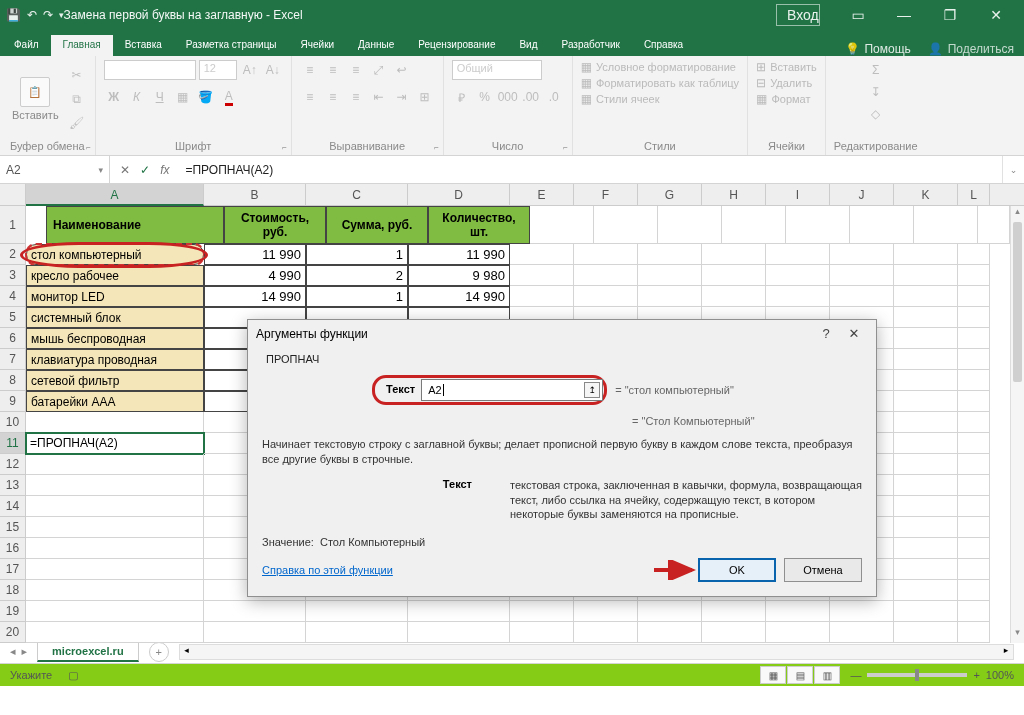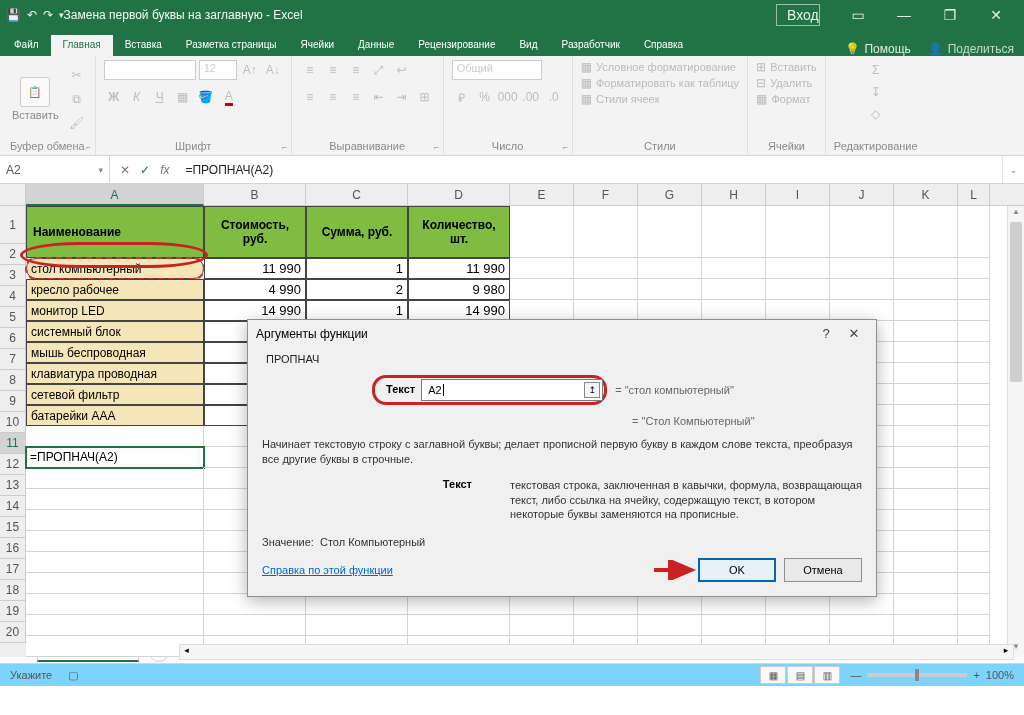--- a/index.html
+++ b/index.html
@@ -91,21 +91,21 @@
 
 
 .sheet-tabs { height: 24px; border-top: 1px solid #d4d4d4; display: flex; align-items: center; background: #fff; font-size: 11px; }
 .sheet-tabs .nav { display: flex; gap: 6px; padding: 0 10px; color: #888; }
 .sheet-tabs .tab { padding: 3px 14px; border: 1px solid #ccc; border-bottom: 2px solid #217346; background: #fff; color: #217346; font-weight: bold; }
 .sheet-tabs .plus { margin-left: 10px; color: #888; width: 20px; height: 20px; border: 1px solid #ccc; border-radius: 50%; text-align: center; line-height: 18px; }
 .sheet-tabs .hscroll { flex: 1; margin: 0 10px; display: flex; align-items: center; }
 .sheet-tabs .track { flex: 1; height: 16px; background: #f5f5f5; border: 1px solid #ddd; position: relative; }
 .sheet-tabs .track .l,.sheet-tabs .track .r { position: absolute; width: 14px; height: 14px; top: 0; font-size: 9px; text-align: center; }
 .sheet-tabs .track .l { left: 0; } .sheet-tabs .track .r { right: 0; }
-.statusbar { height: 23px; background: #7dd3fc; border-top: 1px solid #d4d4d4; display: flex; align-items: center; padding: 0 10px; font-size: 11px; color: #555; }
+.statusbar { height: 23px; background: #84cc16; border-top: 1px solid #d4d4d4; display: flex; align-items: center; padding: 0 10px; font-size: 11px; color: #555; }
 .statusbar .sp { flex: 1; }
 .statusbar .view-btns { display: flex; gap: 1px; margin-right: 10px; }
 .statusbar .vb { width: 26px; height: 18px; border: 1px solid #ccc; background: #f9f9f9; display: flex; align-items: center; justify-content: center; font-size: 10px; }
 .zoom { display: flex; align-items: center; gap: 6px; }
 .zoom .slider { width: 100px; height: 4px; background: #ccc; position: relative; }
 .zoom .slider::after { content:''; position: absolute; left: 48px; top:-4px; width: 4px; height: 12px; background: #888; }
 
 
 .vscroll { width: 17px; background: #f5f5f5; border-left: 1px solid #ddd; display: flex; flex-direction: column; }
 .vscroll span { height: 16px; text-align: center; font-size: 9px; color: #888; }
@@ -323,21 +323,21 @@
         <div class="rowh" style="height:21px">13</div>
         <div class="rowh" style="height:21px">14</div>
         <div class="rowh" style="height:21px">15</div>
         <div class="rowh" style="height:21px">16</div>
         <div class="rowh" style="height:21px">17</div>
         <div class="rowh" style="height:21px">18</div>
         <div class="rowh" style="height:21px">19</div>
         <div class="rowh" style="height:21px">20</div>
       </div>
   <div class="cells" id="cellgrid">
-        <div class="row" style="height:52px;">
+        <div class="row" style="height:38px;margin-left:20px;">
   <div class="cell hdr left c0">Наименование</div>
   <div class="cell hdr c1">Стоимость, руб.</div>
   <div class="cell hdr c3">Сумма, руб.</div>
   <div class="cell hdr c2">Количество, шт.</div>
   <div class="cell cn"></div>
           <div class="cell cn"></div>
           <div class="cell cn"></div>
           <div class="cell cn"></div>
           <div class="cell cn"></div>
           <div class="cell cn"></div>

